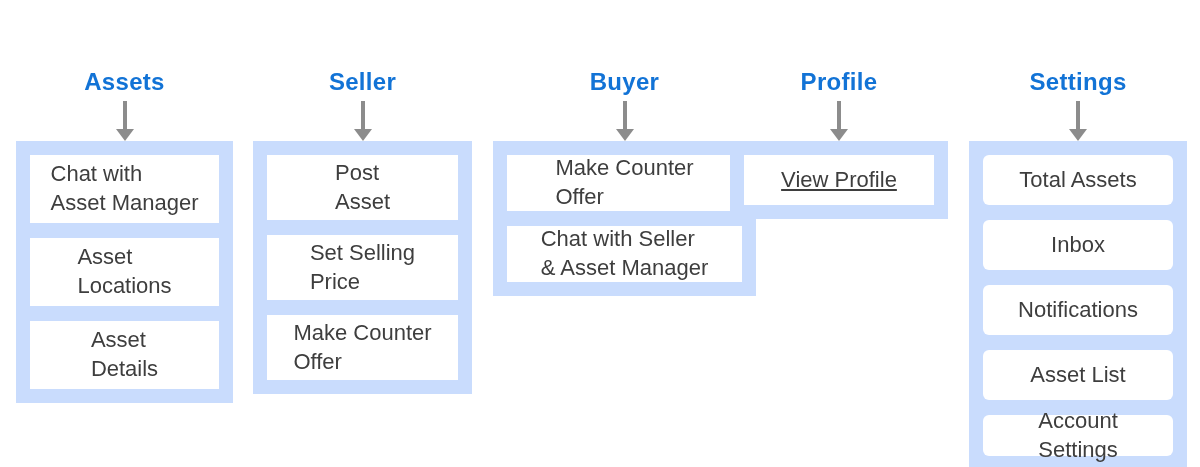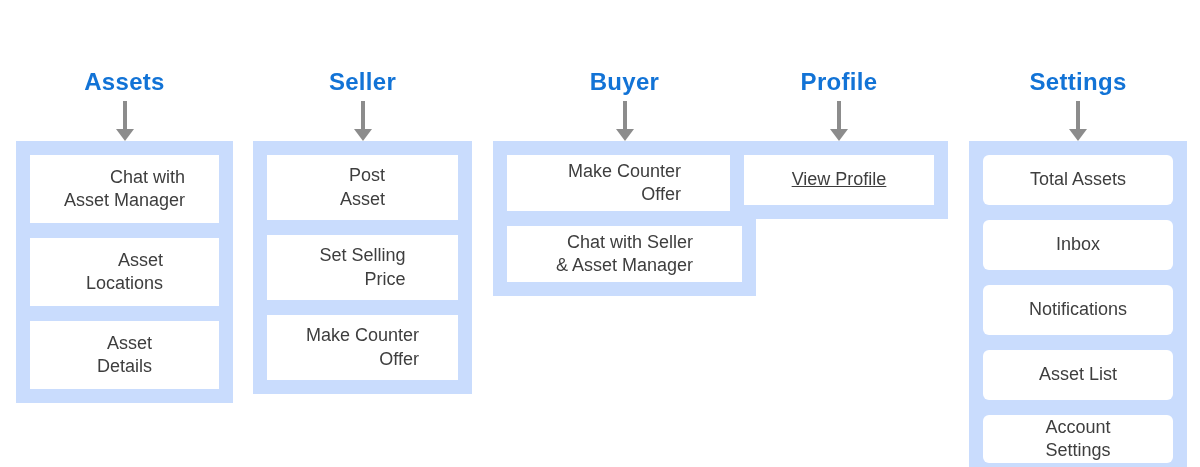--- a/index.html
+++ b/index.html
@@ -54,39 +54,39 @@
     box-sizing: border-box;
     background: var(--panel);
     padding: 14px;
     display: flex;
     flex-direction: column;
     gap: 15px;
   }
   .item {
     background: var(--box_bg);
     color: var(--box_text);
-    font-size: 18px;
+    font-size: 22px;
     line-height: 1.3;
     display: flex;
     align-items: center;
     justify-content: center;
-    text-align: right;
+    text-align: left;
     white-space: pre-line;
   }
   .col-assets    { left: 16px;  width: 217px; }
   .col-assets .item { height: 68px; }
   .col-seller    { left: 253px; width: 219px; }
   .col-seller .item { height: 65px; }
   .col-buyer     { left: 493px; width: 263px; }
   .col-buyer .item { height: 56px; }
   .col-profile   { left: 730px; width: 218px; }
   .col-profile .item { height: 50px; text-decoration: underline; }
   .col-dashboard { left: 969px; width: 218px; }
   .col-dashboard .item { height: 50px; border-radius: 6px; }
-  .col-dashboard .item:last-child { height: 48px; }
+  .col-dashboard .item:last-child { height: 41px; }
 </style>
 </head>
 <body>
 
 <div class="stage">
 
   <div class="column col-assets">
     <div class="col-title">Assets</div>
     <div class="arrow">
       <div class="arrow-shaft"></div>

